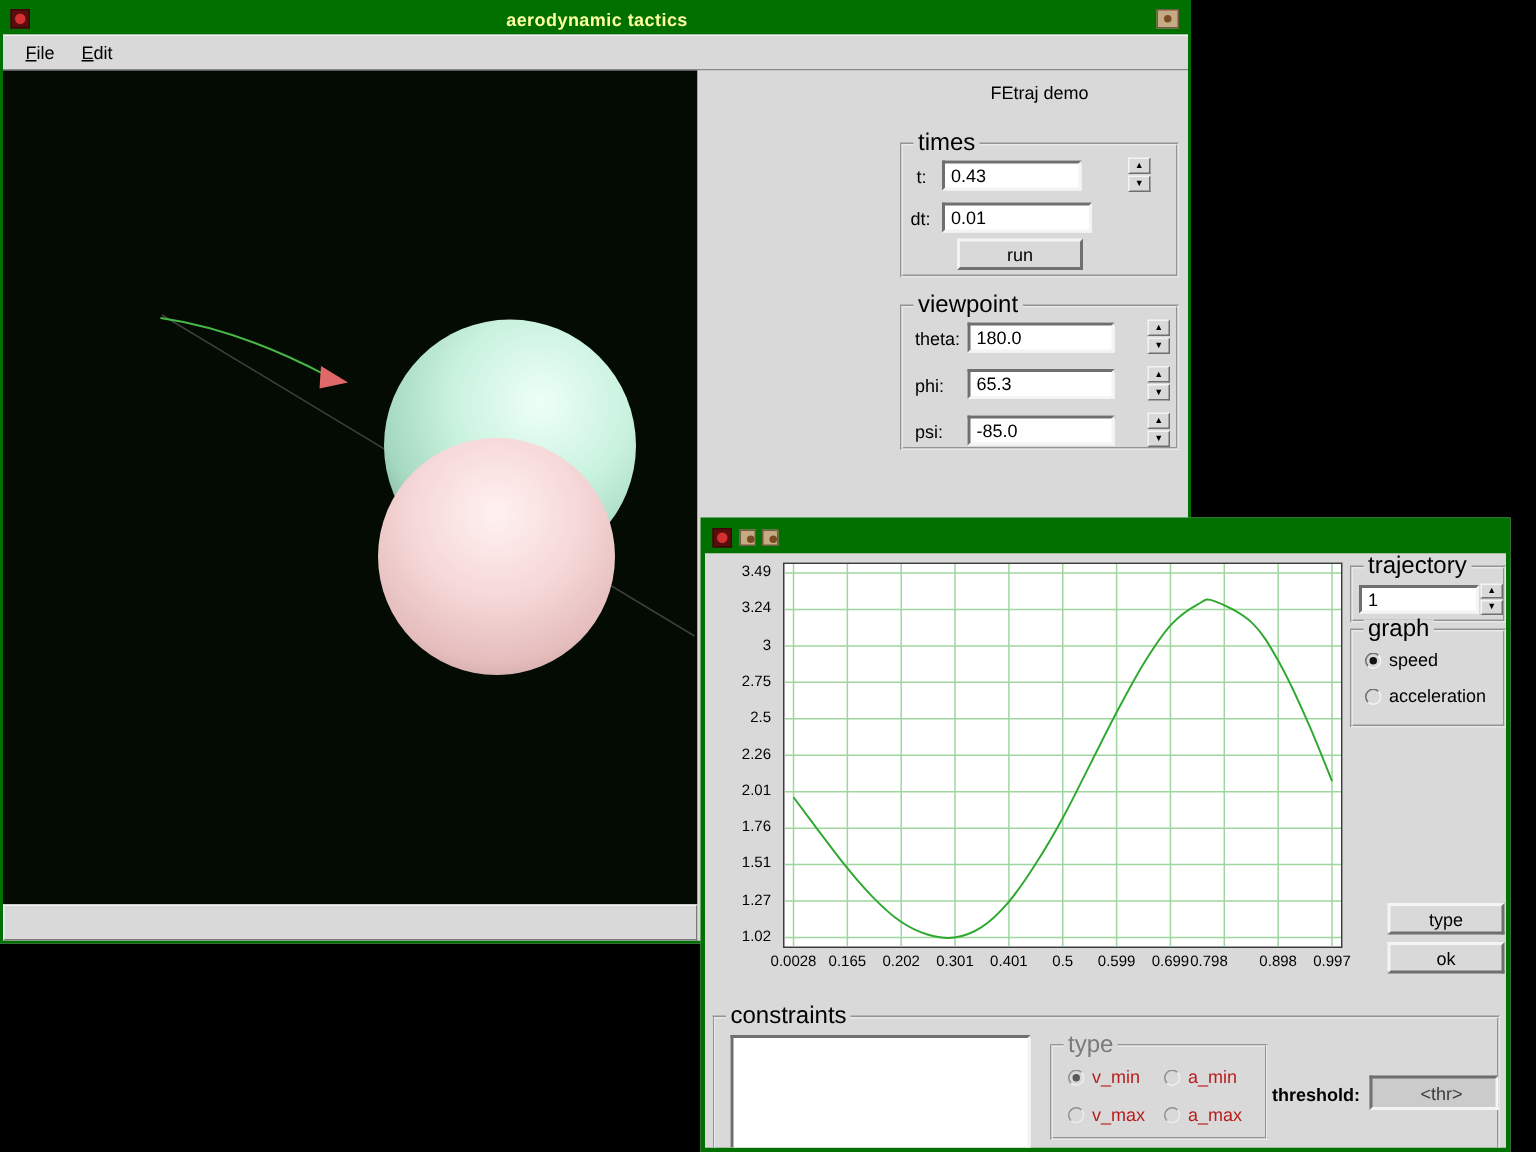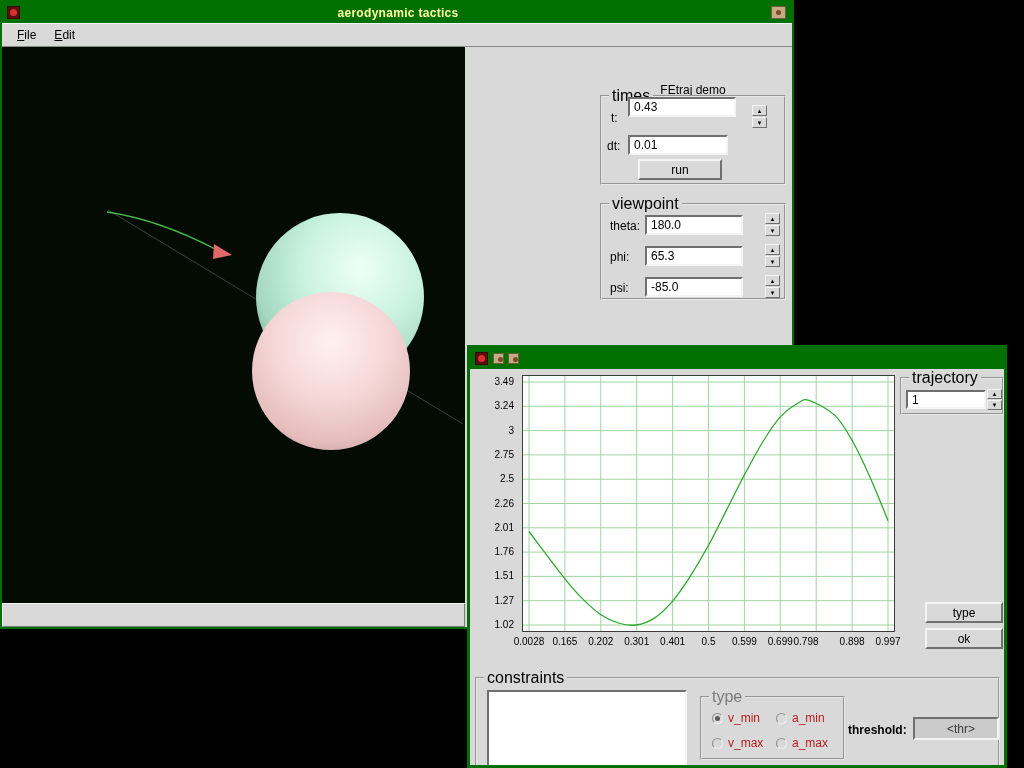--- a/index.html
+++ b/index.html
@@ -13,21 +13,21 @@
   .tb-icon{width:15px;height:13px;margin-right:6px;background:#c4ab84;border:1px solid #6d5c3f;position:relative;flex:none;}
   .tb-icon::after{content:"";position:absolute;left:4px;top:3px;width:5px;height:5px;background:#7a4a22;border-radius:50%;}
   .tb-icon.small{width:11px;height:11px;margin-right:4px;}
   .menubar{height:24px;background:#d9d9d9;border-bottom:1px solid #8a8a8a;box-shadow:inset 0 1px 0 #f4f4f4;display:flex;align-items:center;padding-left:6px;}
   .menu-item{padding:3px 9px;font-size:12px;}
   .hot{text-decoration:underline;}
   .main-content{position:relative;height:580px;}
   .canvas3d{position:absolute;left:0;top:0;width:463px;height:556px;background:#030b03;}
   .statusbar{position:absolute;left:0;top:556px;width:463px;height:24px;background:#d9d9d9;border:1px solid;border-color:#f2f2f2 #7a7a7a #7a7a7a #f2f2f2;}
   .right-panel{position:absolute;left:463px;top:0;width:327px;height:580px;background:#d9d9d9;}
-  .panel-heading{position:absolute;left:135px;top:8px;width:186px;text-align:center;font-size:12px;margin-top:28px;}
+  .panel-heading{position:absolute;left:135px;top:8px;width:186px;text-align:center;font-size:12px;}
   .group{position:absolute;border:2px groove #e8e8e8;}
   .group-label{position:absolute;top:-8px;left:7px;background:#d9d9d9;padding:0 3px;font-size:16px;line-height:13px;white-space:nowrap;}
   .fld-label{position:absolute;font-size:12px;white-space:nowrap;}
   .entry{position:absolute;background:#fff;border:2px solid;border-color:#6f6f6f #f4f4f4 #f4f4f4 #6f6f6f;padding:0 4px;display:flex;align-items:center;font-size:12px;overflow:hidden;}
   .entry-disabled{background:#cbcbcb;color:#3c3c3c;}
   .btn{position:absolute;background:#d9d9d9;border:2px solid;border-color:#f4f4f4 #6f6f6f #6f6f6f #f4f4f4;display:flex;align-items:center;justify-content:center;font-size:12px;}
   .spinner{position:absolute;width:15px;display:flex;flex-direction:column;gap:1px;}
   .spin-btn{height:11px;background:#d9d9d9;border:1px solid;border-color:#f4f4f4 #6f6f6f #6f6f6f #f4f4f4;display:flex;align-items:center;justify-content:center;}
   .spin-btn span{font-size:6px;line-height:1;}
   .radio-row{display:flex;align-items:center;gap:5px;}
@@ -89,21 +89,21 @@
     </div>
 
     <div class="statusbar"></div>
 
     <div class="right-panel">
       <div class="panel-heading">FEtraj demo</div>
 
       <div class="group" style="left:135px;top:48px;width:186px;height:90px;">
         <span class="group-label">times</span>
         <span class="fld-label" style="left:9px;top:14px;">t:</span>
-        <div class="entry" style="left:26px;top:0;width:108px;height:20px;">
+        <div class="entry" style="left:26px;top:10px;width:93px;height:20px;">
             <span>0.43</span>
           </div>
         <div class="spinner" style="left:150px;top:8px;">
           <div class="spin-btn">
               <span>▲</span>
             </div>
           <div class="spin-btn">
               <span>▼</span>
             </div>
         </div>
@@ -230,20 +230,33 @@
       <div class="spinner" style="left:85px;top:10px;">
         <div class="spin-btn" style="height:10px;">
             <span>▲</span>
           </div>
         <div class="spin-btn" style="height:10px;">
             <span>▼</span>
           </div>
       </div>
     </div>
 
+    <div class="group" style="left:430px;top:50px;width:104px;height:66px;">
+      <span class="group-label">graph</span>
+      <div class="radio-col">
+          <div class="radio-row">
+            <span class="radio-ind sel"></span>
+            <span class="radio-lab">speed</span>
+          </div>
+          <div class="radio-row">
+            <span class="radio-ind"></span>
+            <span class="radio-lab">acceleration</span>
+          </div>
+        </div>
+    </div>
 
     <div class="btn" style="left:455px;top:233px;width:78px;height:21px;">type</div>
     <div class="btn" style="left:455px;top:259px;width:78px;height:21px;">ok</div>
 
     <div class="group" style="left:5px;top:308px;width:525px;height:130px;">
       <span class="group-label">constraints</span>
       <div class="listbox" style="left:10px;top:11px;width:200px;height:110px;"></div>
       <div class="group disabled" style="left:223px;top:17px;width:145px;height:64px;">
         <span class="group-label">type</span>
         <div class="radio-grid">

